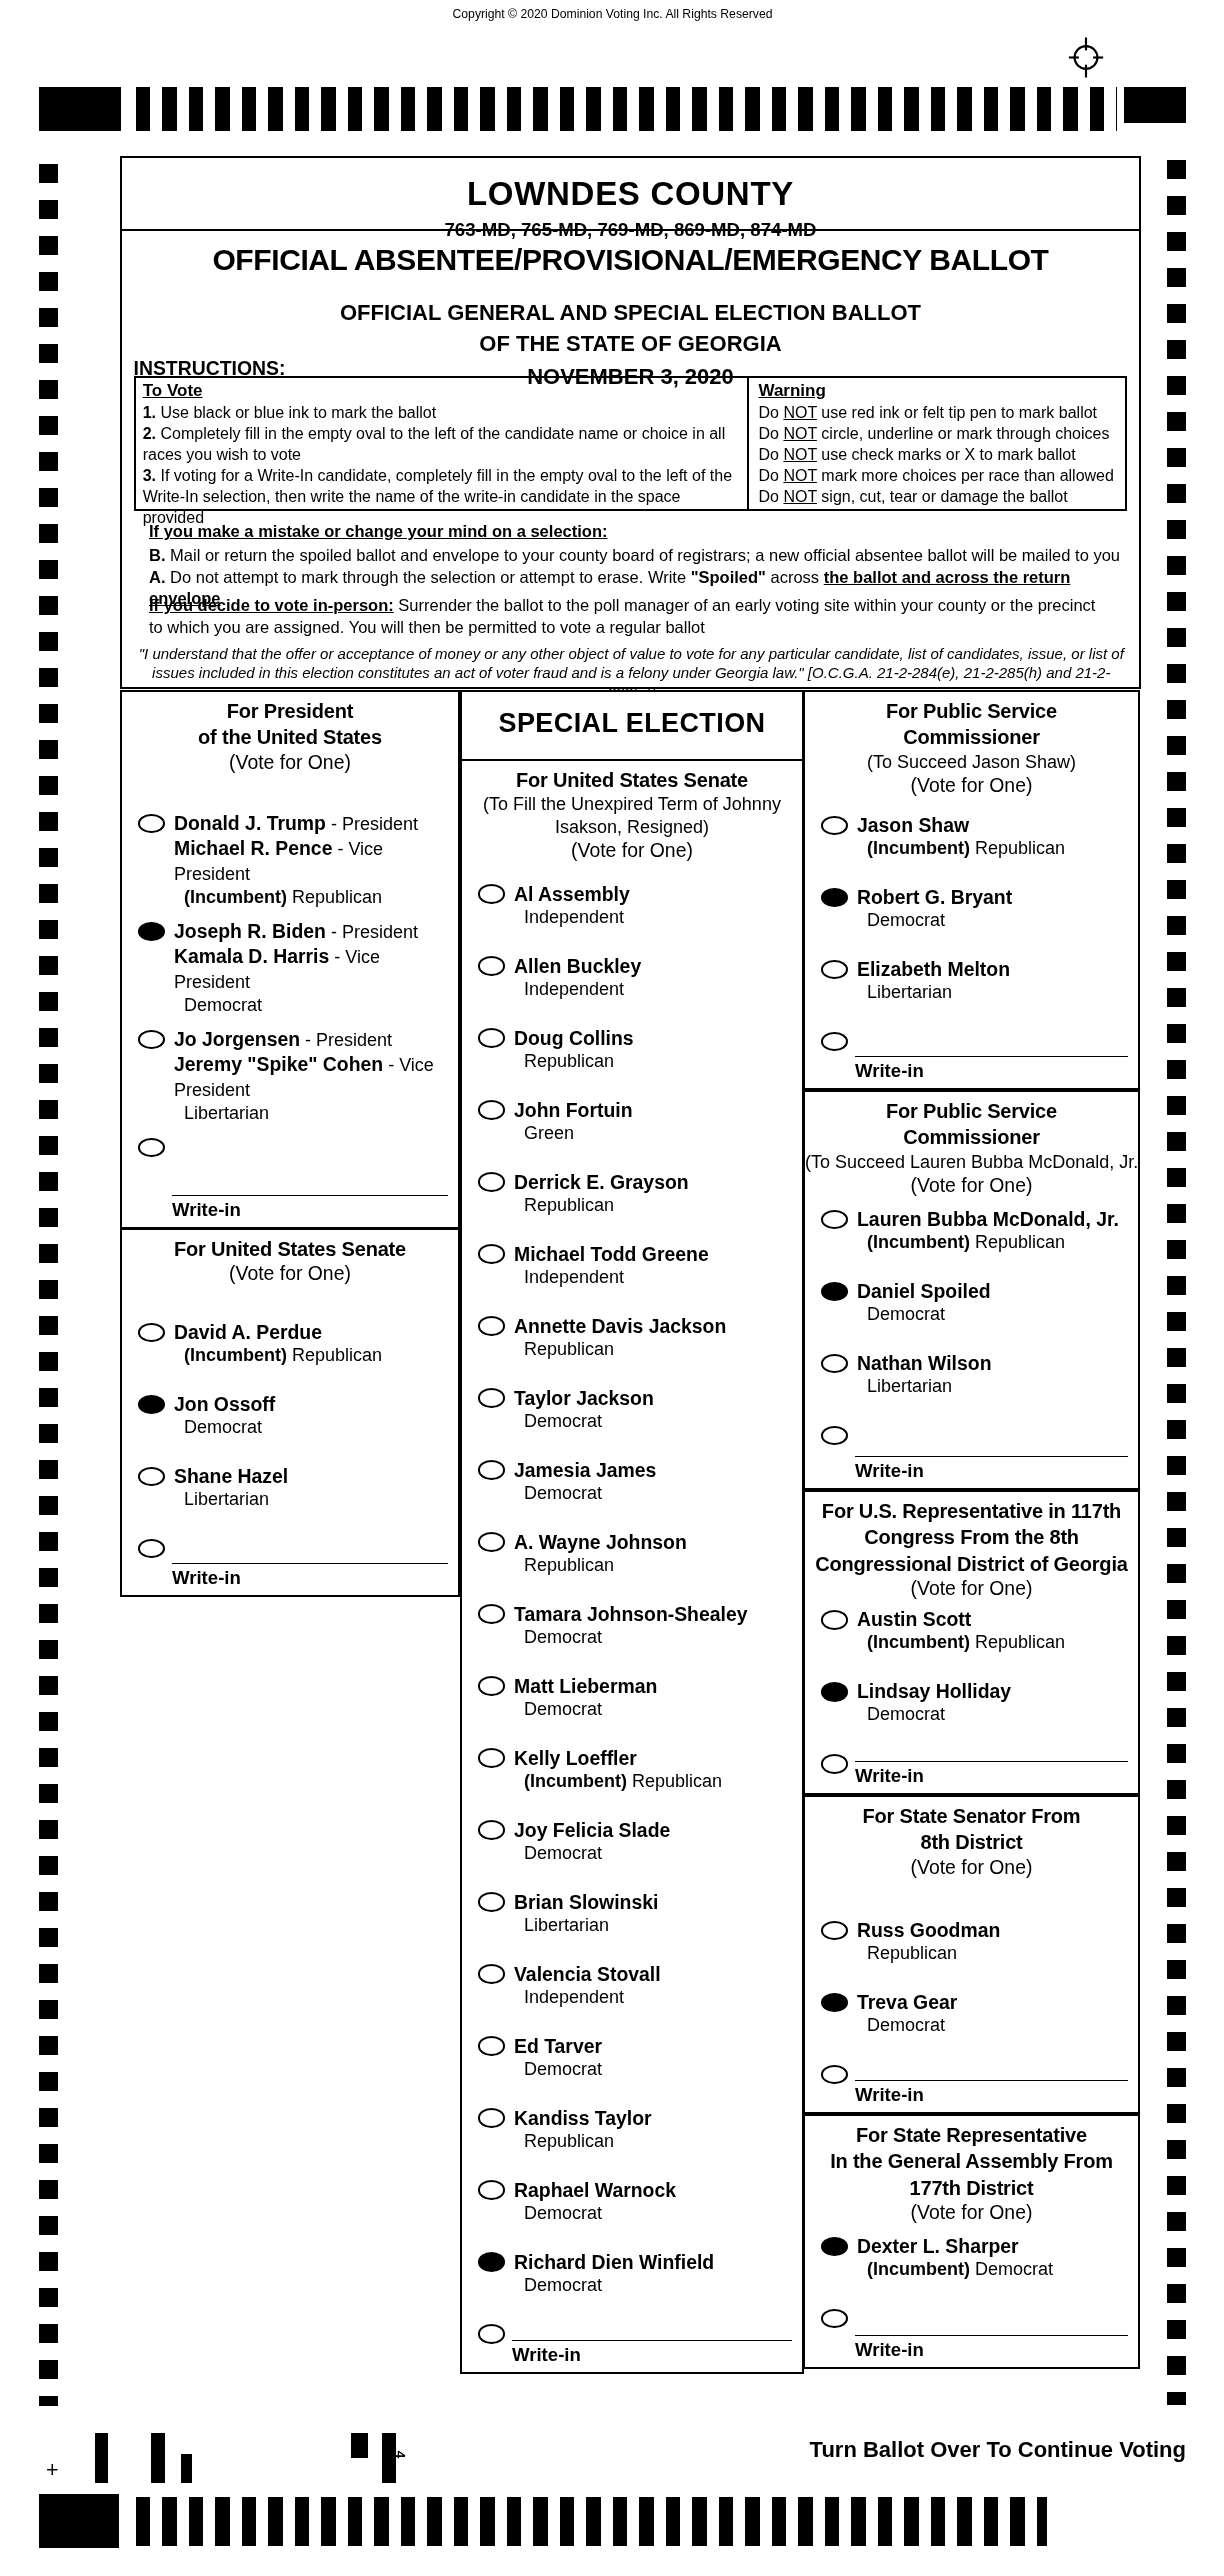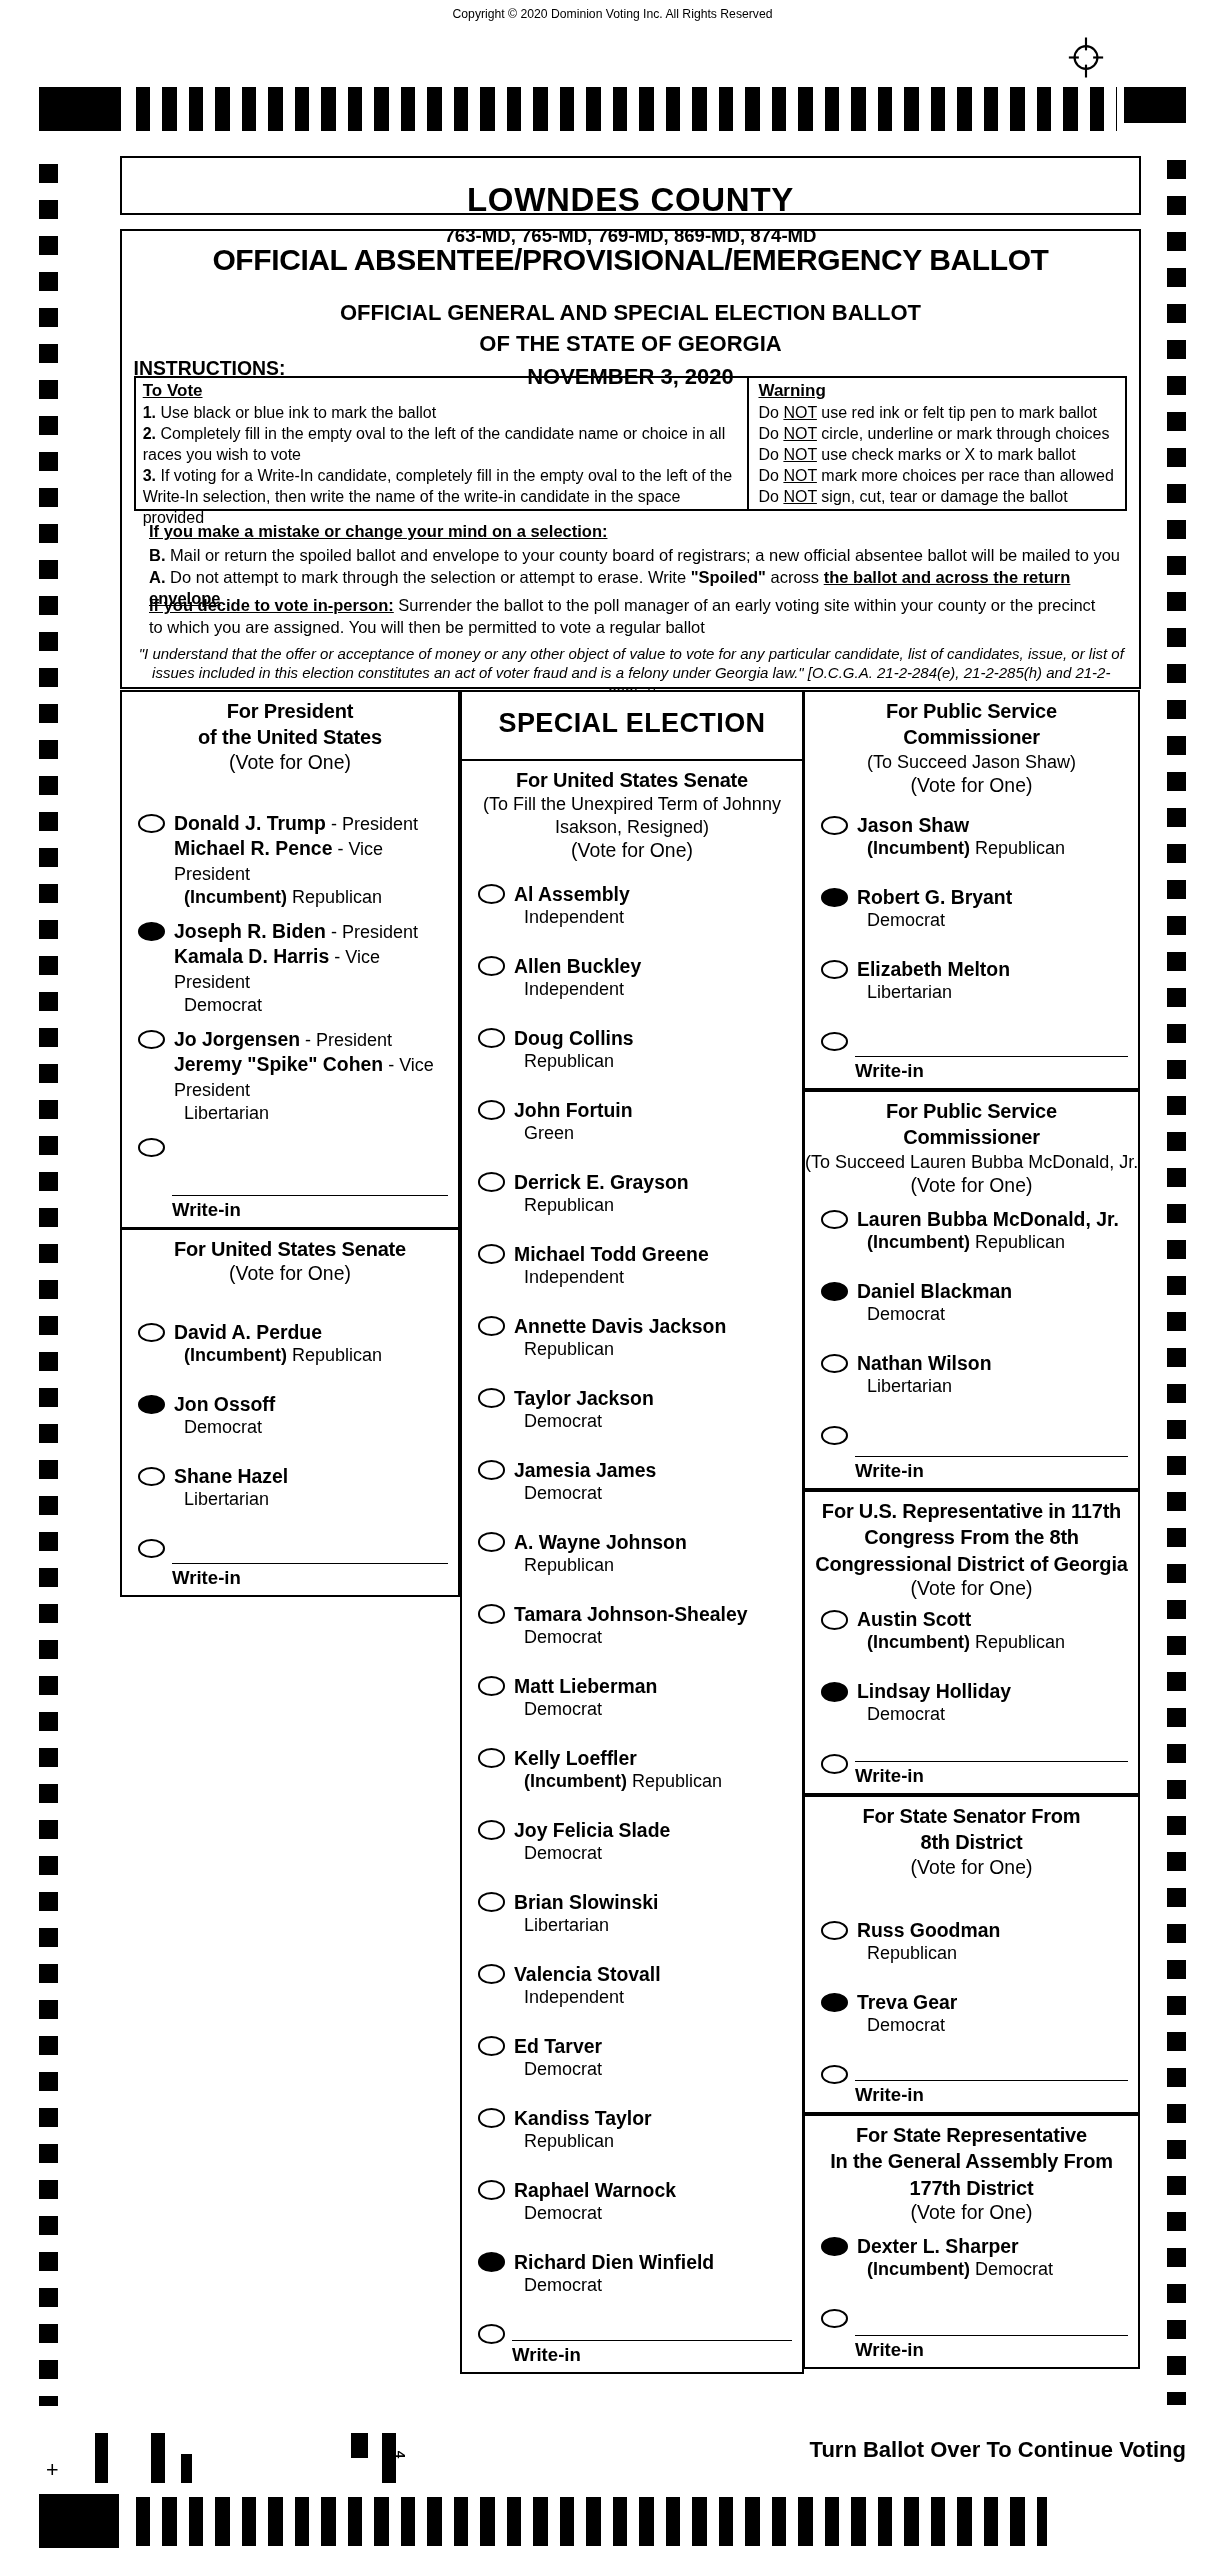--- a/index.html
+++ b/index.html
@@ -68,21 +68,21 @@
   <div class="abs tstrip" style="left:136px;top:2497px;width:911px;height:49px;"></div>
 
   <div class="abs" style="left:46px;top:2458px;font-size:21.5px;">+</div>
   <div class="abs blk" style="left:95px;top:2433px;width:13px;height:50px;"></div>
   <div class="abs blk" style="left:151px;top:2433px;width:13.6px;height:50px;"></div>
   <div class="abs blk" style="left:181px;top:2454px;width:10.8px;height:29px;"></div>
   <div class="abs blk" style="left:351px;top:2433px;width:16.5px;height:25px;"></div>
   <div class="abs blk" style="left:382px;top:2433px;width:14.3px;height:50px;"></div>
   <div class="abs tinyglyph" style="left:397px;top:2447px;">4</div>
 
-  <div class="abs bx" style="left:120px;top:156px;width:1021px;height:59px;padding-top:23px;">
+  <div class="abs bx" style="left:120px;top:156px;width:1021px;height:75px;padding-top:17px;">
     <div class="county-name">LOWNDES COUNTY</div>
     <div class="county-dist">763-MD, 765-MD, 769-MD, 869-MD, 874-MD</div>
   </div>
 
   <div class="abs bx" style="left:120px;top:229px;width:1021px;height:460px;">
     <div class="t-absentee">OFFICIAL ABSENTEE/PROVISIONAL/EMERGENCY BALLOT</div>
     <div class="t-general">OFFICIAL GENERAL AND SPECIAL ELECTION BALLOT</div>
     <div class="t-state">OF THE STATE OF GEORGIA</div>
     <div class="t-date">NOVEMBER 3, 2020</div>
     <div class="instr-label" style="position:absolute;left:11.5px;top:126px;">INSTRUCTIONS:</div>
@@ -326,21 +326,21 @@
         <div class="note">(To Succeed Lauren Bubba McDonald, Jr.)</div>
         <div class="vote">(Vote for One)</div>
         <div style="margin-top: 10px;">
           <div class="cand" style="height: 72px;">
             <span class="oval"></span>
             <div class="nline"><span style="font-weight: bold;">Lauren Bubba McDonald, Jr.</span></div>
             <div class="party"><span style="font-weight: bold;">(Incumbent)</span><span> Republican</span></div>
           </div>
           <div class="cand" style="height: 72px;">
             <span class="oval sel"></span>
-            <div class="nline"><span style="font-weight: bold;">Daniel Blackman</span></div>
+            <div class="nline"><span style="font-weight: bold;">Daniel Spoiled</span></div>
             <div class="party"><span>Democrat</span></div>
           </div>
           <div class="cand" style="height: 72px;">
             <span class="oval"></span>
             <div class="nline"><span style="font-weight: bold;">Nathan Wilson</span></div>
             <div class="party"><span>Libertarian</span></div>
           </div>
           <div class="cand" style="height: 43px;">
             <span class="oval"></span>
           </div>

